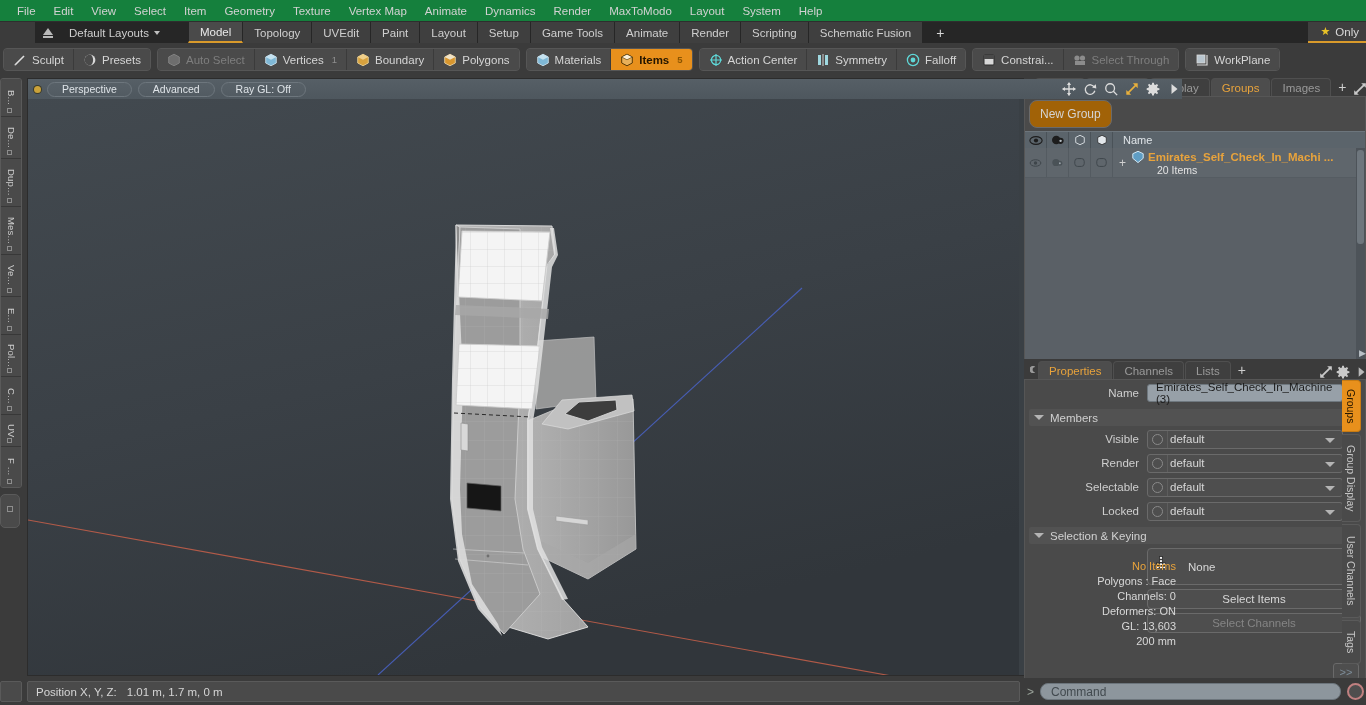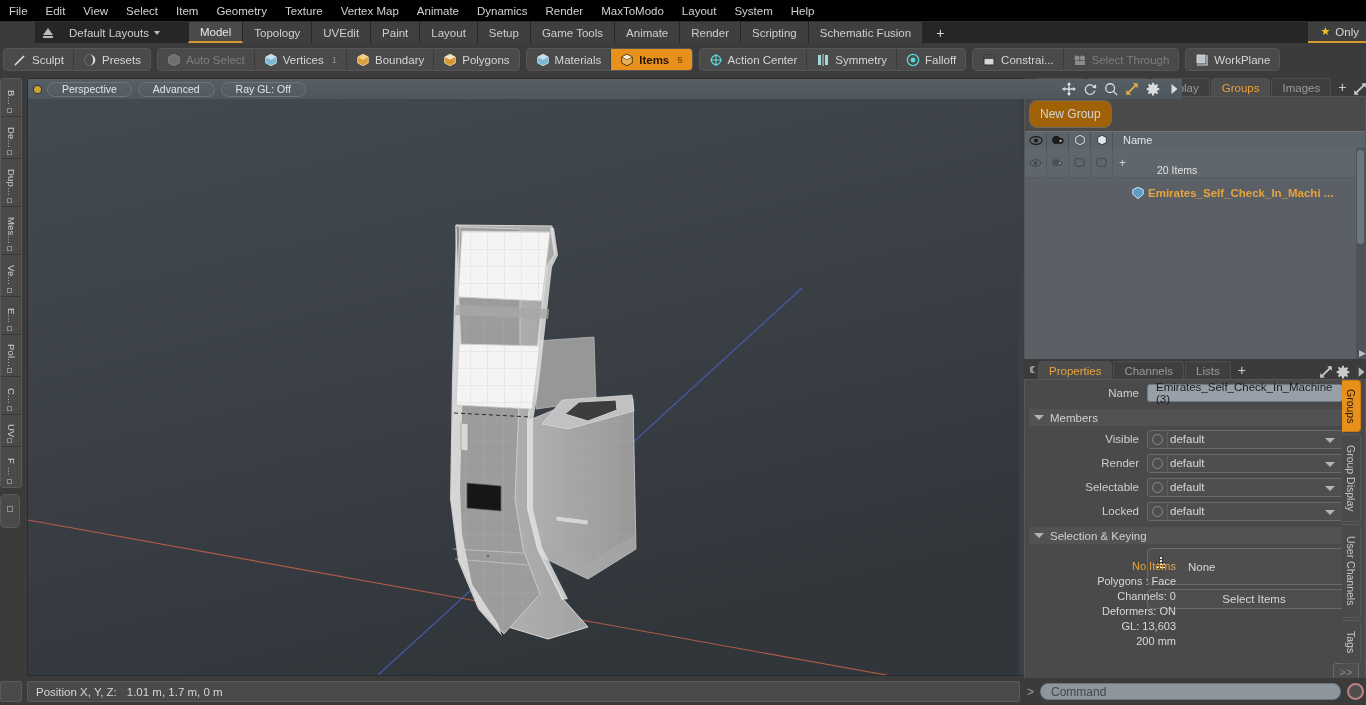--- a/index.html
+++ b/index.html
@@ -10,22 +10,22 @@
     font-size: 11px;
     color: #c8c8c8;
     overflow: hidden;
     -webkit-font-smoothing: antialiased;
   }
   #app { position: relative; width: 1366px; height: 705px; background: #3b3b3b; }
 
   
   .menubar {
     position: absolute; left: 0; top: 0; width: 1366px; height: 22px;
-    background: #000000; display: flex; align-items: center;
-    border-bottom: 1px solid #2e2e2e;
+    background: #15803d; display: flex; align-items: center;
+    padding-left: 8px; border-bottom: 1px solid #2e2e2e;
   }
   .menubar .mi {
     padding: 3px 9px; font-size: 11.5px; color: #d2d2d2; cursor: default;
     white-space: nowrap; line-height: 14px;
   }
 
   
   .layoutbar {
     position: absolute; left: 0; top: 22px; width: 1366px; height: 21px;
     background: #262626; display: flex; align-items: stretch; margin-left: 35px;
@@ -165,21 +165,21 @@
   .listarea { background: #5a6066; height: 228px; position: relative; }
   .lrow {
     display: flex; align-items: stretch; height: 30px; background: #5f666c;
     border-bottom: 1px solid #555c62;
   }
   .lrow .ch { width: 22px; display:flex; align-items:center; justify-content:center;
               border-right: 1px solid #545b61; }
   .lrow .body { flex: 1; position: relative; padding-left: 4px; }
   .lrow .plus { position: absolute; left: 6px; top: 10px; color: #d0d0d0; font-size: 12px; line-height: 10px;}
   .lrow .title { position: absolute; left: 18px; top: 2px; display: flex; align-items: center; gap: 4px;
-                 font-size: 11.5px; font-weight: bold; color: #e8a33c; white-space: nowrap; margin-top: 36px;}
+                 font-size: 11.5px; font-weight: bold; color: #e8a33c; white-space: nowrap;}
   .lrow .sub { position: absolute; left: 44px; top: 16px; font-size: 10.5px; color: #e3e3e3; }
   .list-empty { background: #5a6066; height: 198px; }
   .list-scroll {
     position: absolute; right: 0; top: 0; width: 9px; height: 100%; background: #4d5359;
   }
   .list-scroll .thumb { position: absolute; left:1px; top:2px; width:7px; height:94px; background:#6e767d; border-radius:3px;}
   .list-arrow { position:absolute; right: -1px; bottom: 18px; color:#b9c0c6; font-size: 9px;}
 
   
   .props { position: absolute; left: 0; top: 283px; width: 342px; }
@@ -874,20 +874,21 @@
                 <rect x="14" y="11" width="4" height="4" fill="#fff" stroke="#111" stroke-width="1"></rect>
                 <rect x="4" y="16" width="4" height="4" fill="#fff" stroke="#111" stroke-width="1"></rect>
                 <rect x="9" y="16" width="4" height="4" fill="#fff" stroke="#111" stroke-width="1"></rect>
                 <rect x="14" y="16" width="4" height="4" fill="#fff" stroke="#111" stroke-width="1"></rect>
               </svg>
             </span>
             <span class="lbl">None</span>
             <span class="grip"></span>
           </div>
           <div class="wbtn">Select Items</div>
+          <div class="wbtn dim">Select Channels</div>
         </div>
 
         <div class="arrowbtn">&gt;&gt;</div>
       </div>
     </div>
   </div>
 
   <div class="rvstrip">
     <div class="rvtab active" style="height:52px">Groups</div>
     <div class="rvtab" style="height:88px">Group Display</div>

